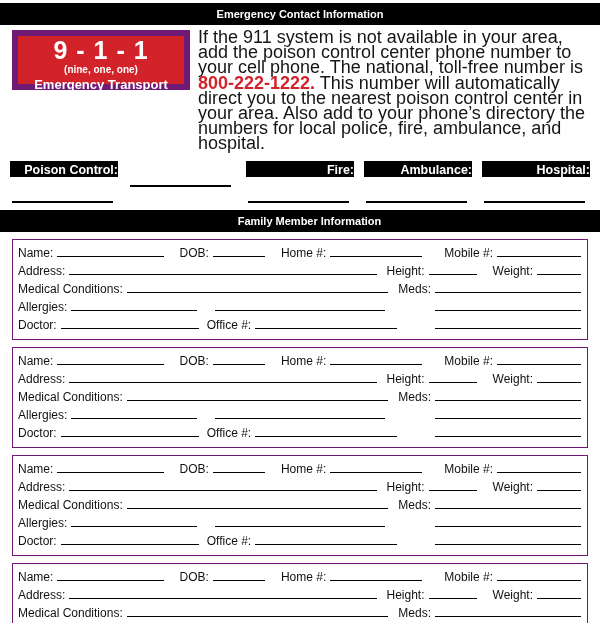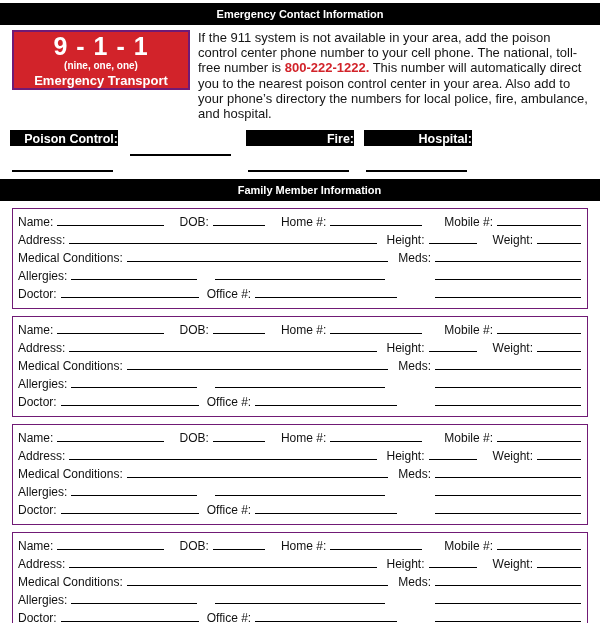--- a/index.html
+++ b/index.html
@@ -12,27 +12,27 @@
   .bar {
     background:var(--bar-black); color:#fff; font-weight:bold;
     text-align:center; height:22px; line-height:22px; font-size:11px;
   }
   .top-bar { margin-top:3px; }
 
   
   .intro { display:flex; margin:5px 12px 0 12px; gap:8px; }
   .red-box {
     width:178px; min-width:178px; height:60px;
-    background:var(--accent-red); border:2px solid #701a75;
+    background:var(--accent-red); border:6px solid #701a75;
     color:#fff; text-align:center; padding-top:1px;
   }
   .nine11 { font-size:25px; font-weight:bold; line-height:26px; letter-spacing:1px; }
   .phonetic { font-size:10px; font-weight:bold; line-height:14px; }
   .system { font-size:13px; font-weight:bold; line-height:15px; }
-  .intro-text { font-size:13px; line-height:15.2px; color:#151515; }
+  .intro-text { font-size:18px; line-height:15.2px; color:#151515; }
   .phone-red { color:var(--accent-red); font-weight:bold; }
 
   
   .contacts {
     display:grid; grid-template-columns:repeat(5,1fr);
     column-gap:10px; margin:9px 10px 0 10px;
   }
   .contact-label {
     background:var(--bar-black); color:#fff; font-weight:bold;
     font-size:12.5px; height:16px; line-height:18px; text-align:right;
@@ -82,20 +82,24 @@
     <div class="contact-line"></div>
   </div>
   <div>
     <div class="contact-line"></div>
   </div>
   <div>
     <div class="contact-label">Fire:</div>
     <div class="contact-line"></div>
   </div>
   <div>
+    <div class="contact-label">Ambulance:</div>
+    <div class="contact-line"></div>
+  </div>
+  <div>
     <div class="contact-label">Hospital:</div>
     <div class="contact-line"></div>
   </div>
 </div>
 
 <div class="bar family-bar">Family Member Information</div>
 
 <div class="member-cards">
   <div class="member-card">
     <div class="frow">

